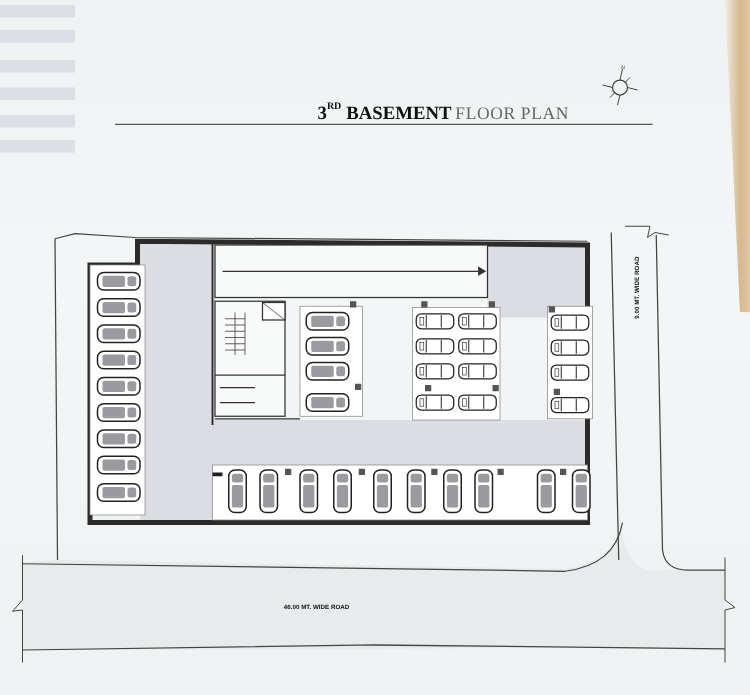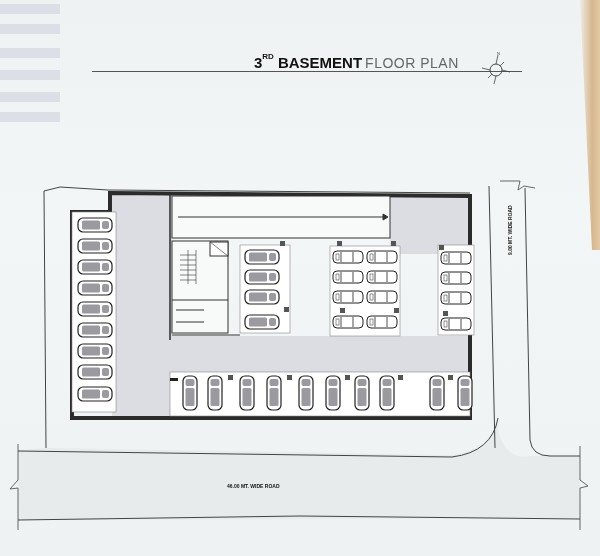--- a/index.html
+++ b/index.html
@@ -1,21 +1,21 @@
 <!DOCTYPE html>
 <html><head>
 <meta charset="utf-8">
 <style>
   html, body { margin:0; padding:0; }
   body { width:600px; height:556px; background:#f2f5f6; position:relative; overflow:hidden; font-family:"Liberation Sans", sans-serif; }
   .paper { position:absolute; inset:0; background:linear-gradient(180deg,#eef2f3 0%,#f3f6f6 40%,#eef2f2 100%); }
   .stripes { position:absolute; left:0; top:0; width:62px; height:125px; }
   .stripe { position:absolute; left:0; width:60px; height:10px; background:#d6d8e2; opacity:.75; }
   .edge-right { position:absolute; right:0; top:0; width:20px; height:250px; background:linear-gradient(90deg,#f0ece4 0%,#d6b78f 60%,#e2c9a4 100%); clip-path:polygon(0 0,100% 0,100% 100%,60% 100%); }
-  .title-wrap { position:absolute; left:92px; top:52px; width:430px; height:22px; }
+  .title-wrap { position:absolute; left:92px; top:80px; width:430px; height:22px;font-family:Liberation Serif, serif; }
   .title-line { position:absolute; left:0; right:0; top:19px; border-top:1px solid #555; }
   .title { position:absolute; left:162px; top:2px; white-space:nowrap; color:#111; }
   .t-num { font-weight:bold; font-size:15px; }
   .t-sup { font-weight:bold; font-size:8px; vertical-align:top; position:relative; top:-2px; }
   .t-bold { font-weight:bold; font-size:15px; margin-left:4px; }
   .t-light { font-size:14px; color:#666; letter-spacing:.5px; margin-left:3px; }
   .compass { position:absolute; left:476px; top:50px; width:40px; height:40px; }
   .plan { position:absolute; left:0; top:0; width:600px; height:556px; }
   .lbl { position:absolute; font-size:5px; font-weight:bold; color:#111; white-space:nowrap; }
   .lbl-road-h { left:227px; top:483px; }

